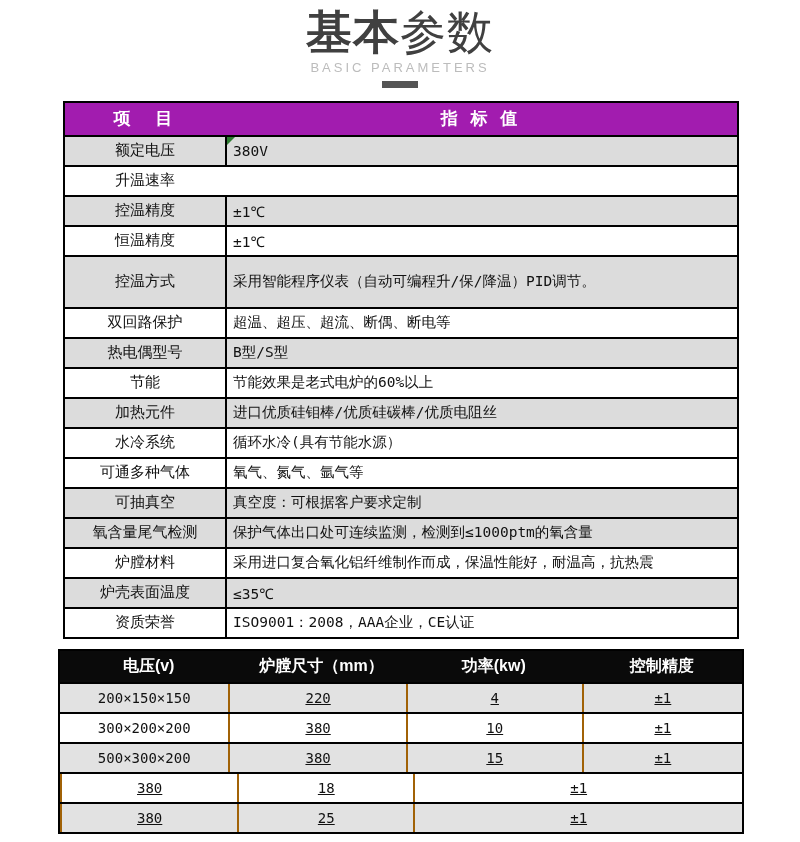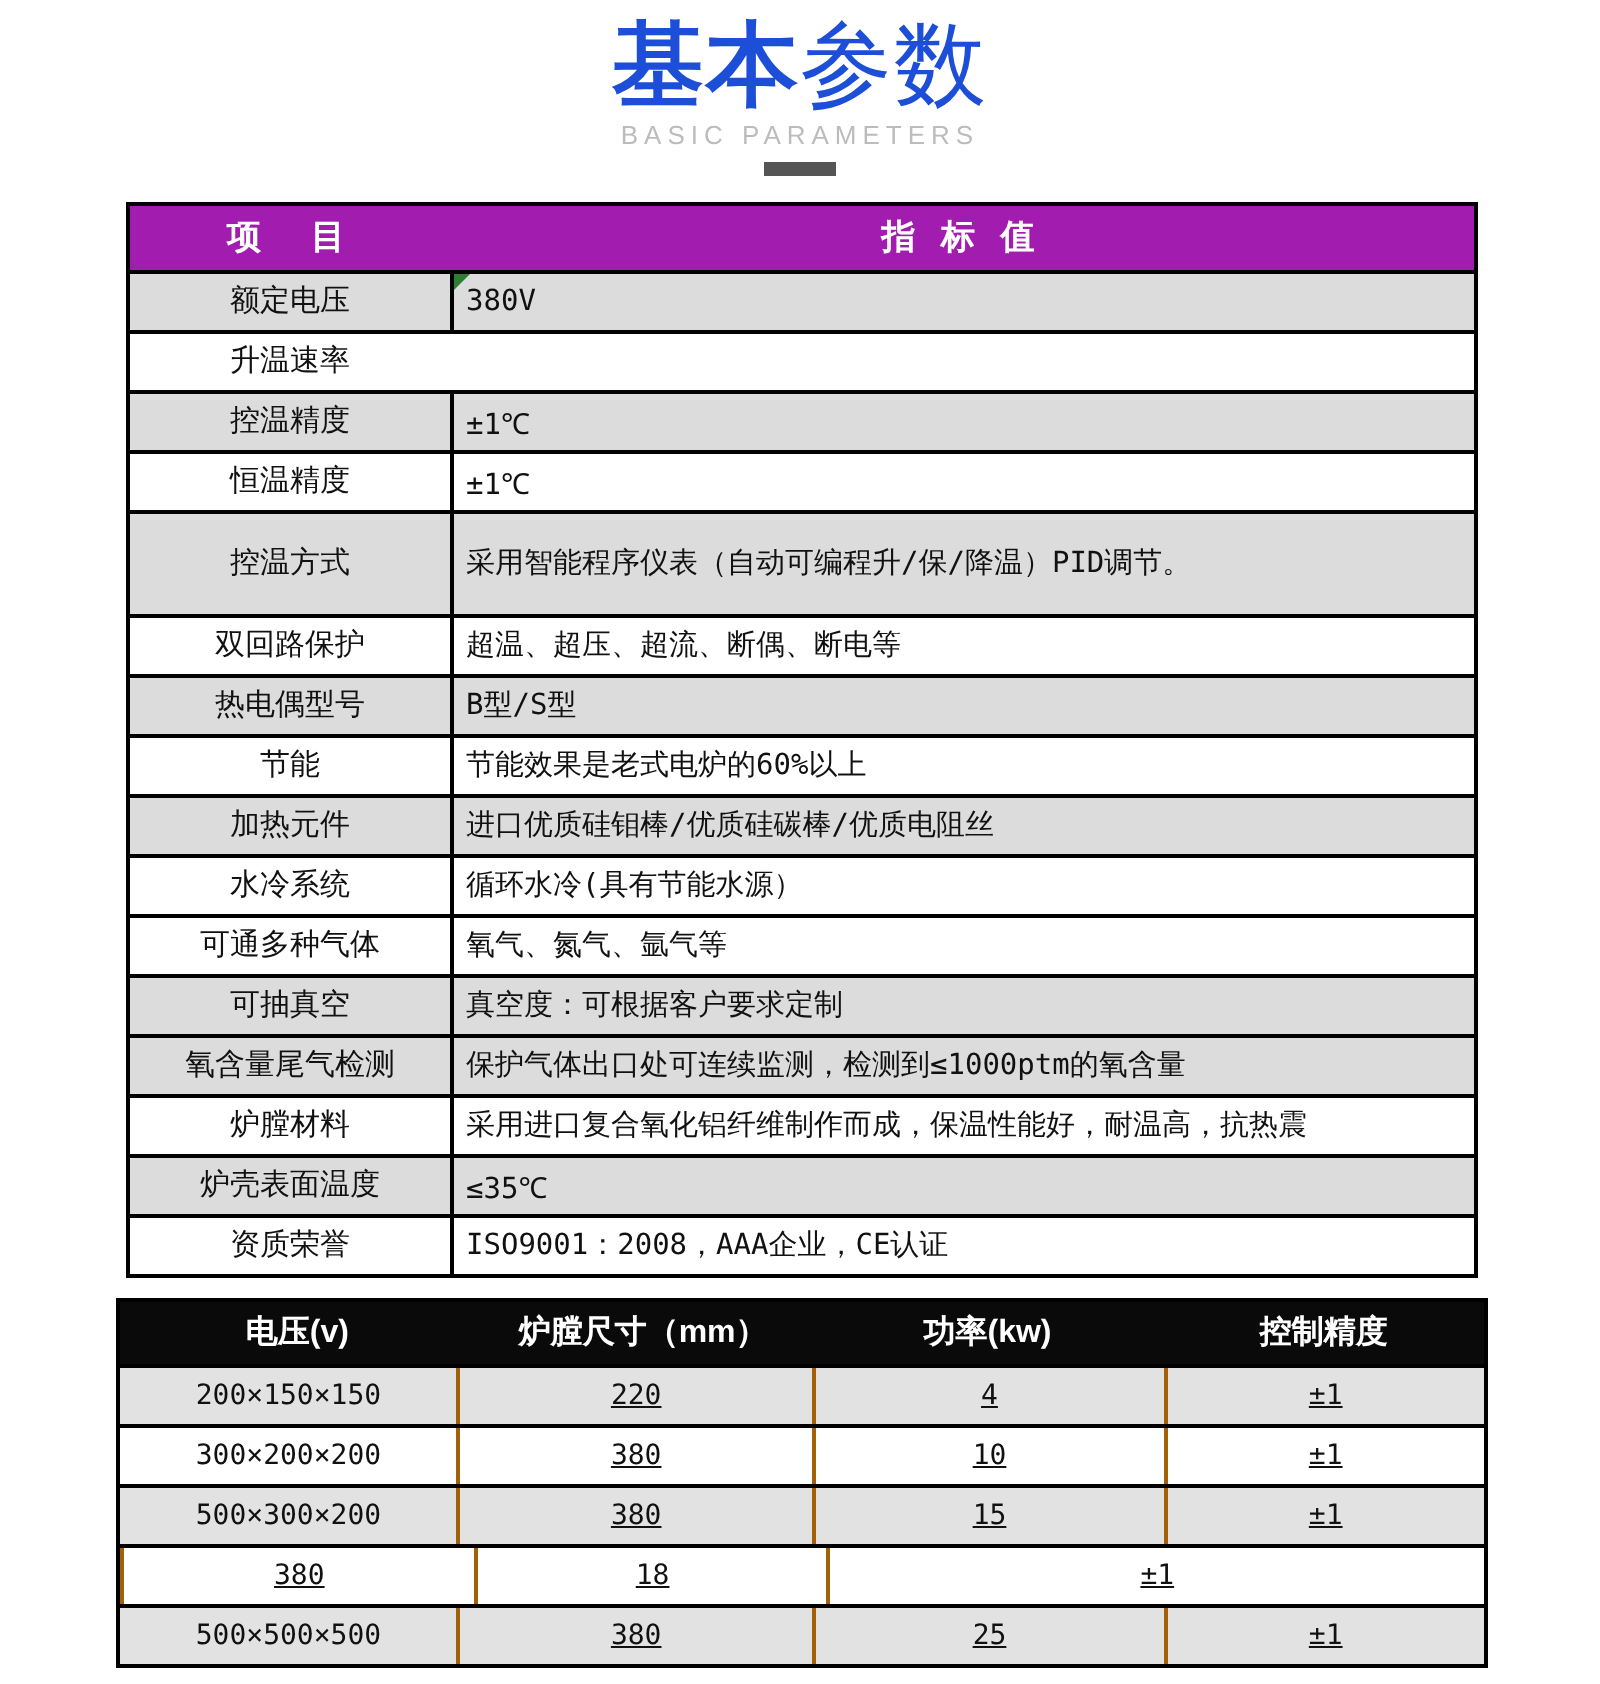--- a/index.html
+++ b/index.html
@@ -6,21 +6,21 @@
   html,body { background:#ffffff; }
   body {
     width:800px; height:842px;
     font-family:"Liberation Sans","DejaVu Sans",sans-serif;
     color:#111;
     position:relative;
     overflow:hidden;
   }
   
   .header-block { text-align:center; padding-top:6px; }
-  .page-title { font-size:46px; line-height:1.15; color:#1d4ed8; letter-spacing:1px; }
+  .page-title { font-size:46px; line-height:1.15; color:#404040; letter-spacing:1px; }
   .page-title .t1 { font-weight:900; }
   .page-title .t2 { font-weight:500; }
   .subtitle { font-size:13px; color:#bcbcbc; letter-spacing:3px; margin-top:1px; }
   .title-bar { width:36px; height:7px; background:#555555; margin:6px auto 0 auto; }
 
   
   .spec-table {
     margin:13px 0 0 63px;
     width:676px;
     border:2px solid #000;
@@ -239,18 +239,17 @@
     <div class="sc c4">±1</div>
   </div>
 
   <div class="size-row">
     <div class="sc c2">380</div>
     <div class="sc c3">18</div>
     <div class="sc c4">±1</div>
   </div>
 
   <div class="size-row gray">
-    <div class="sc c1">500×500×500</div>
     <div class="sc c2">380</div>
     <div class="sc c3">25</div>
     <div class="sc c4">±1</div>
   </div>
 </div>
 
 </body></html>

